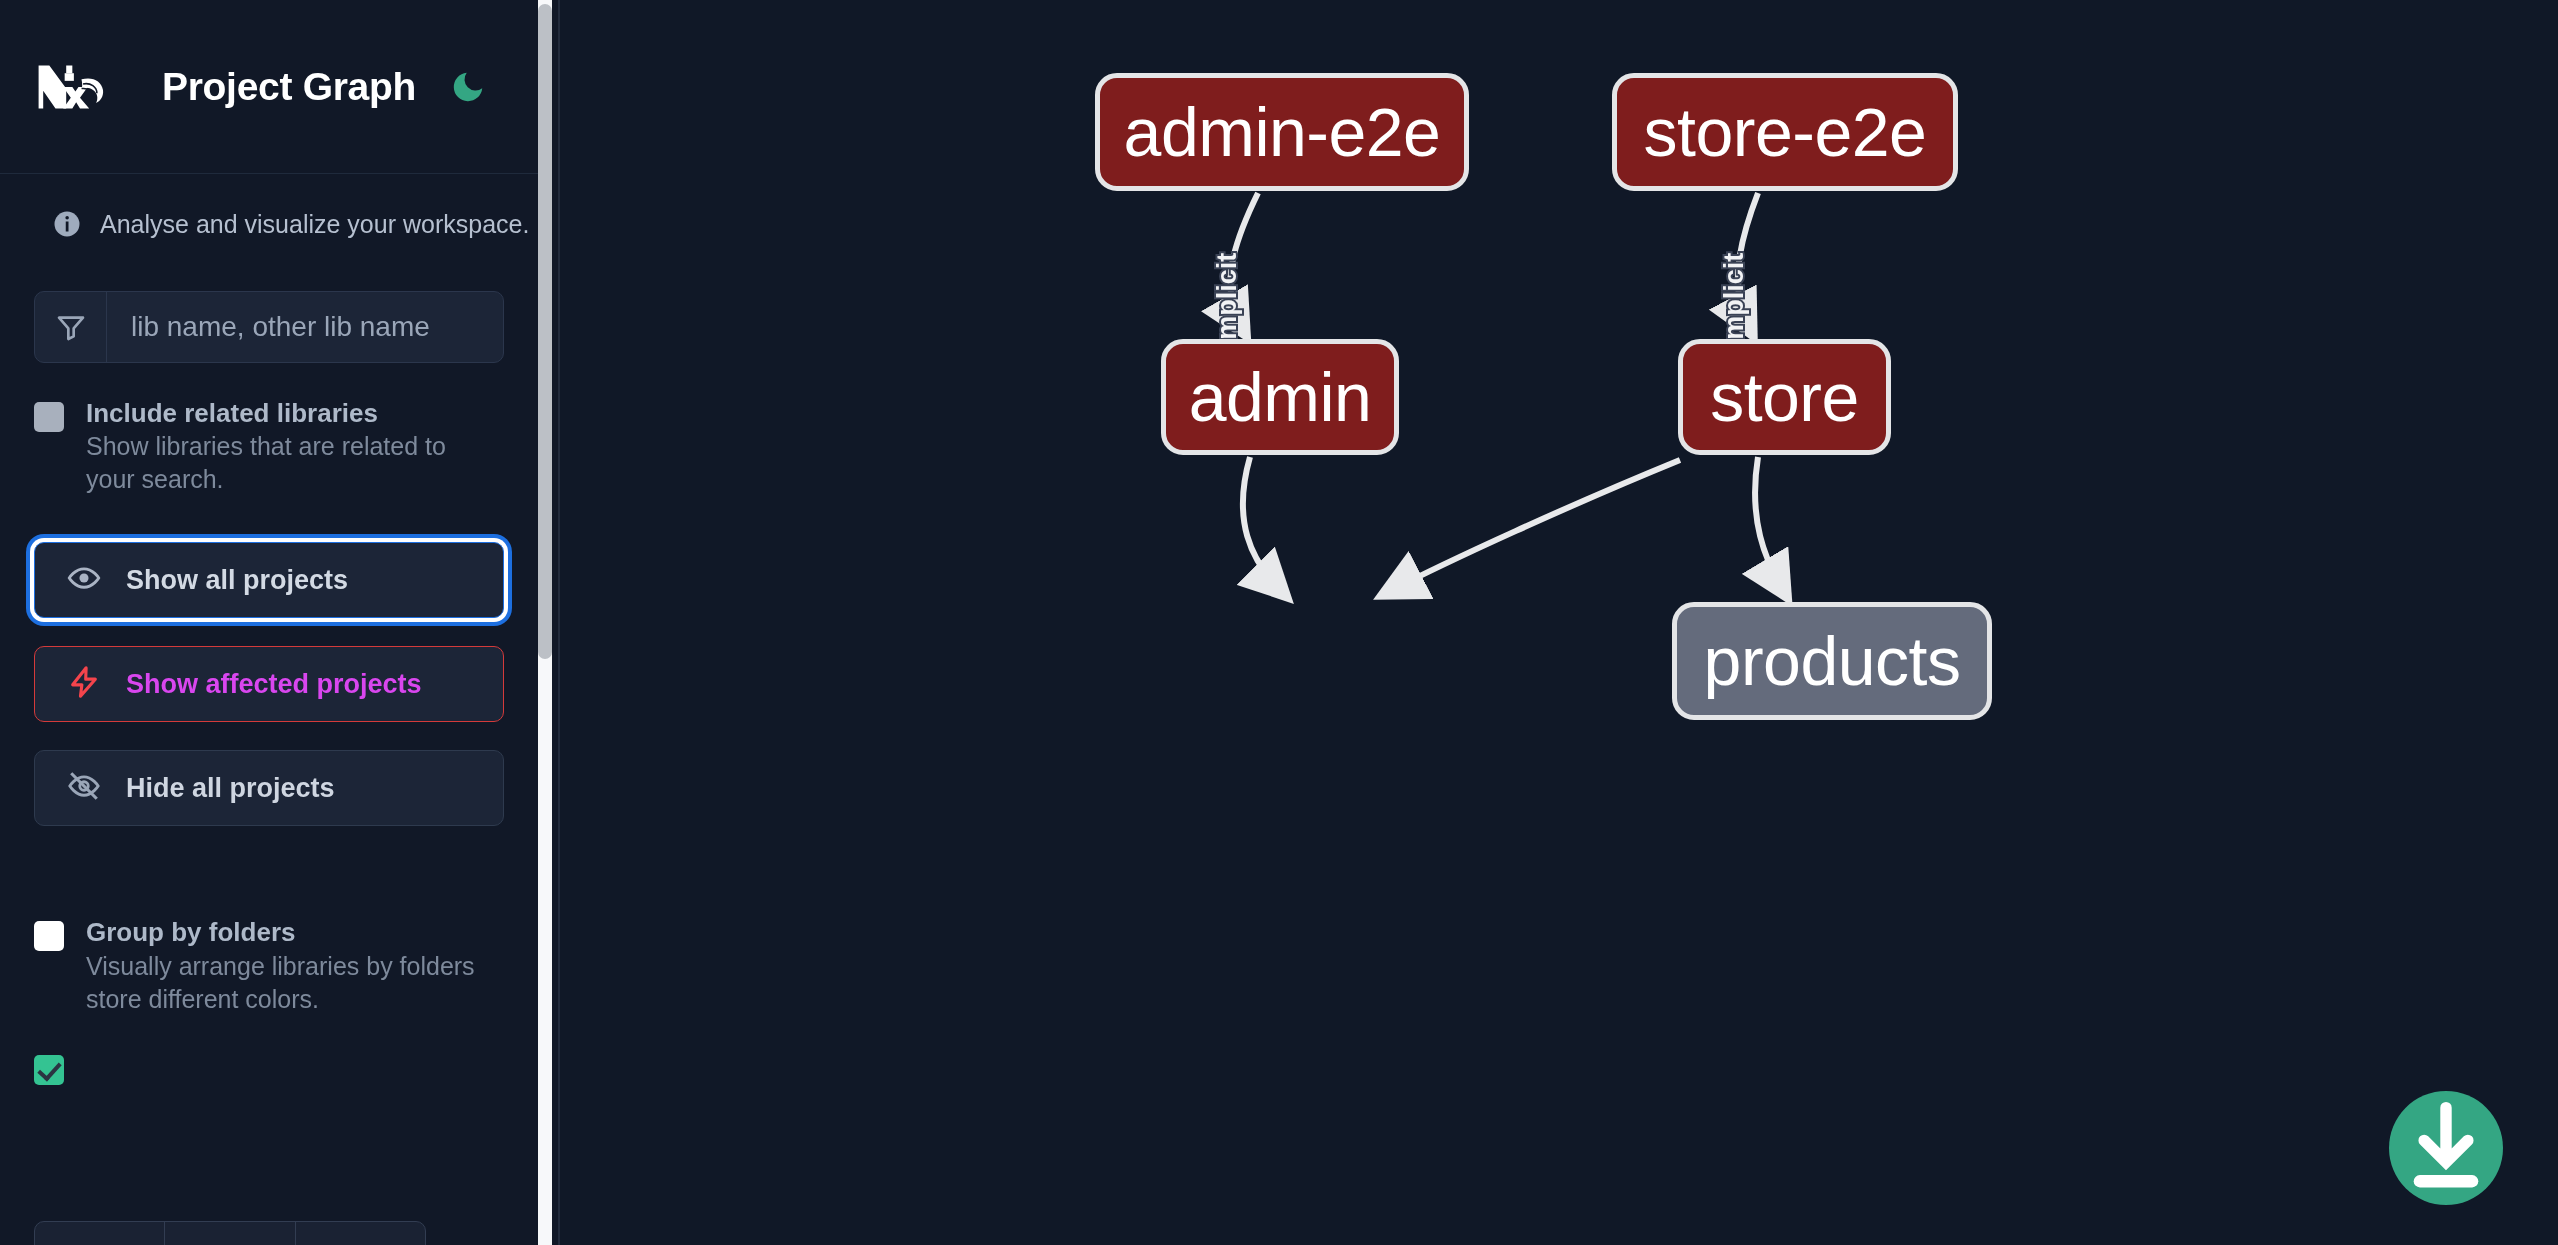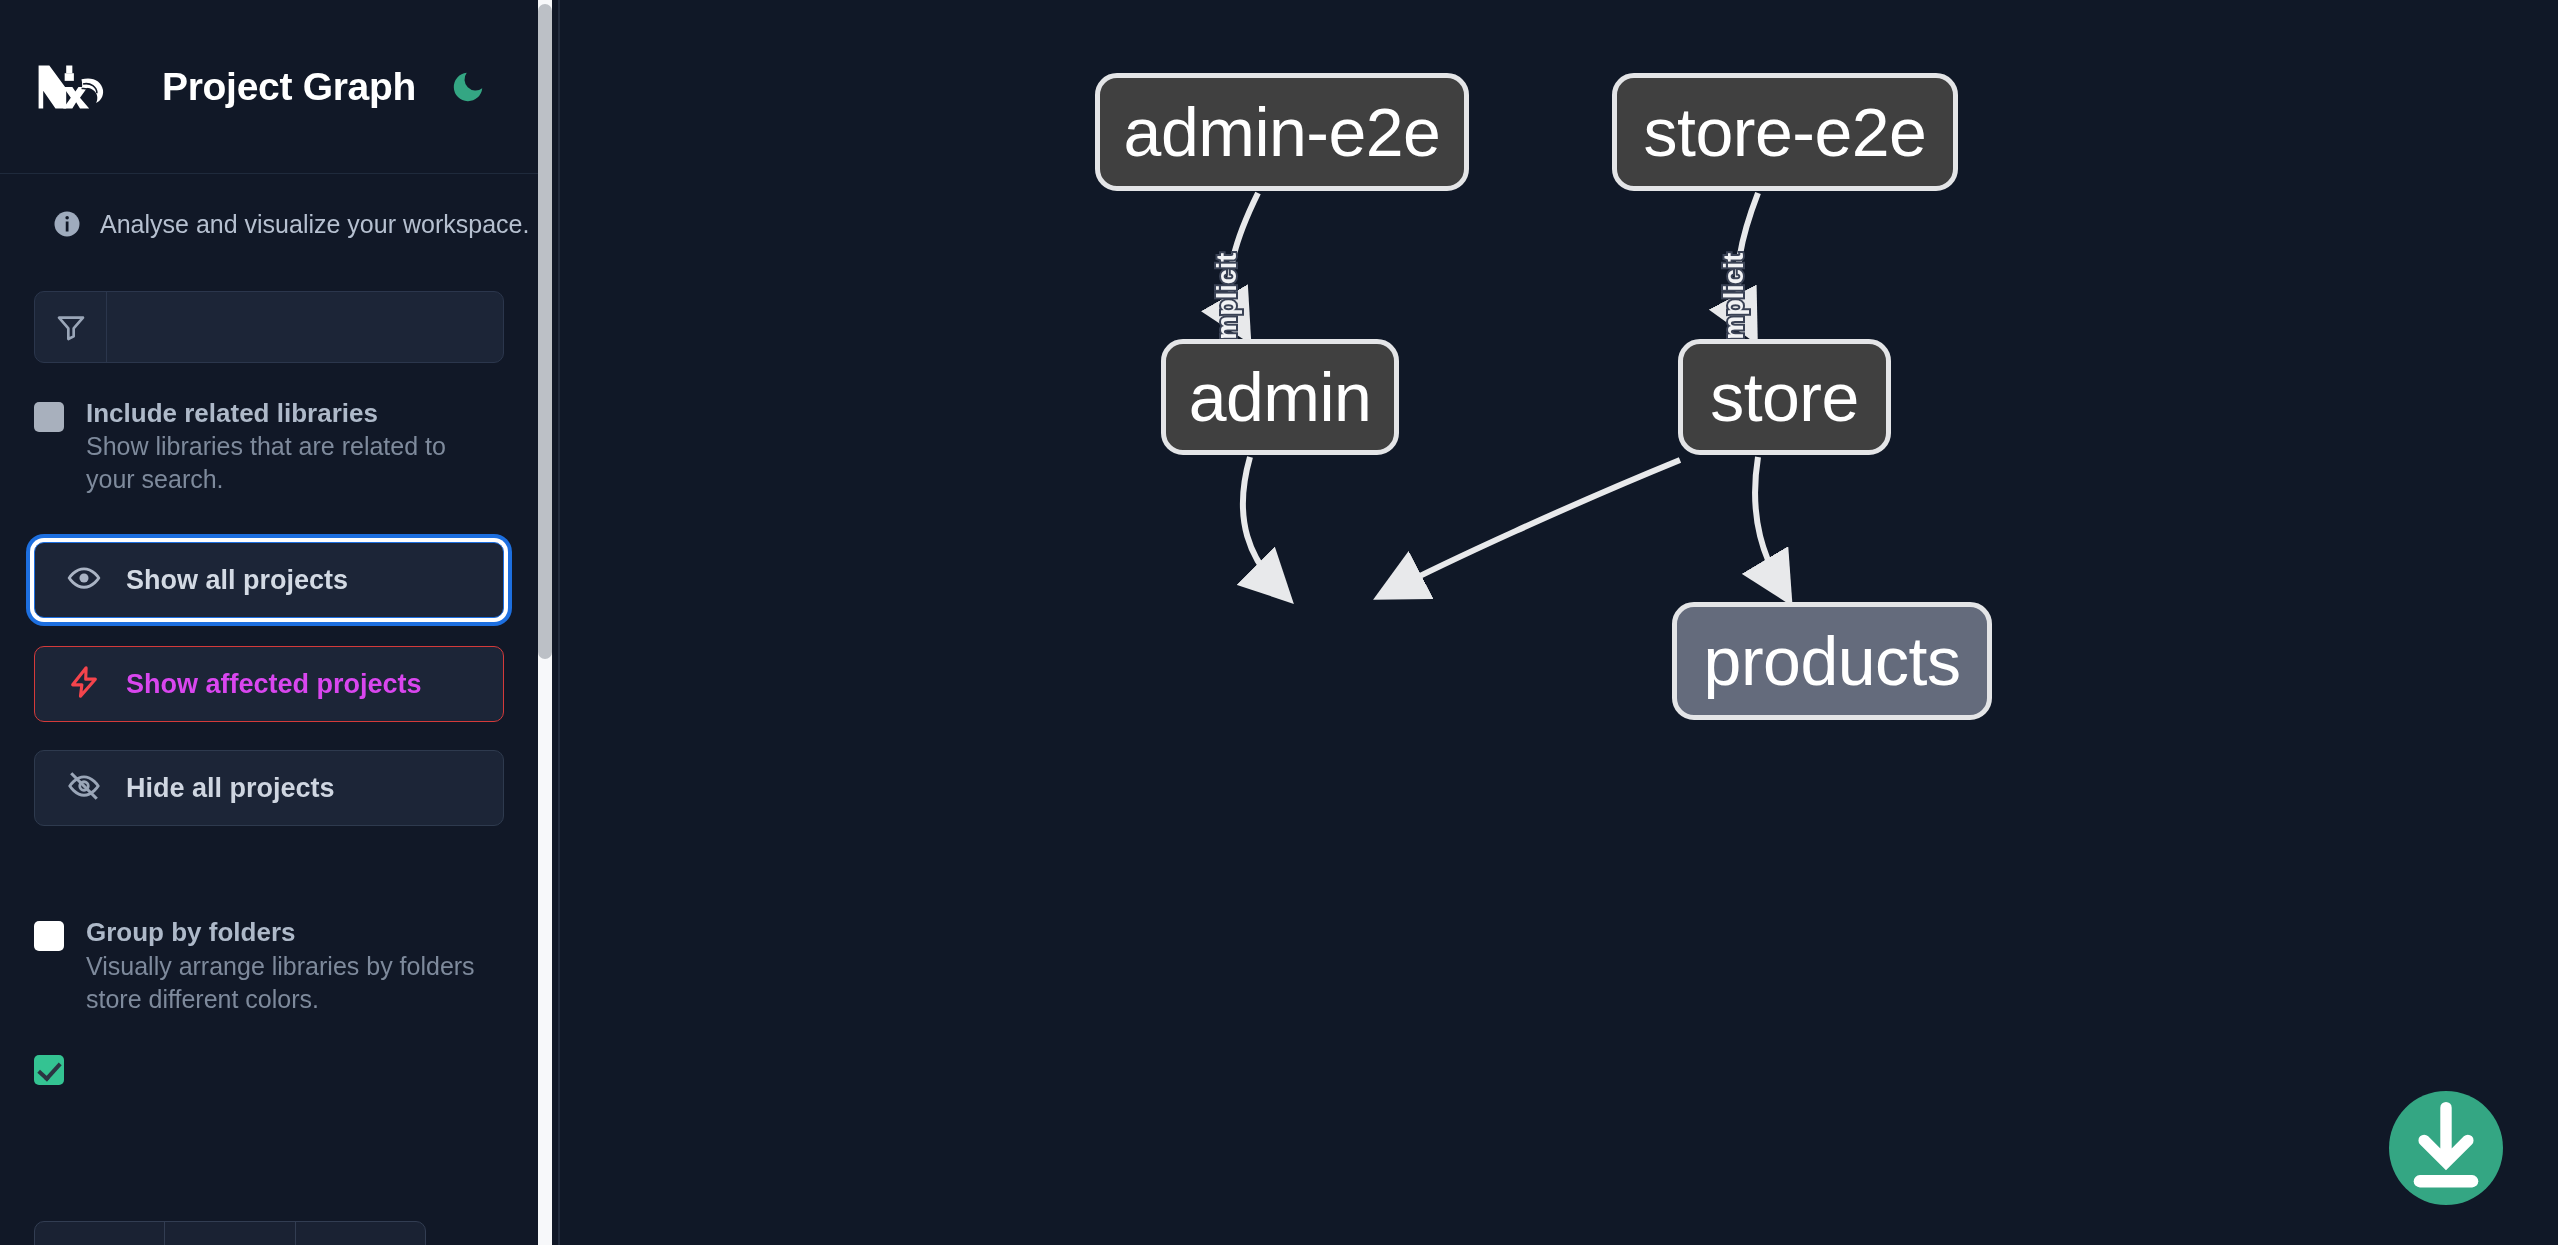--- a/index.html
+++ b/index.html
@@ -161,21 +161,21 @@
     display: flex; align-items: center; justify-content: center;
     border-radius: 22px;
     border: 5px solid #e4e5e7;
     color: #ffffff;
     font-size: 68px;
     font-weight: 400;
     letter-spacing: -0.5px;
     cursor: pointer;
     user-select: none;
   }
-  .node.pink { background: #404040; }
+  .node.pink { background: #7f1d1d; }
   .node.grey { background: #646b7c; }
 
   .fab {
     position: absolute; right: 55px; bottom: 40px;
     width: 114px; height: 114px; border-radius: 50%;
     background: #34a683;
     display: flex; align-items: center; justify-content: center;
     cursor: pointer;
     border: none;
   }
@@ -217,20 +217,21 @@
         </span>
         <span>Analyse and visualize your workspace.</span>
       </div>
 
       <div class="filter-wrap">
         <span class="filter-icon-box">
           <svg viewBox="0 0 24 24" width="32" height="32">
             <path fill="none" stroke="#9aa6b8" stroke-width="2" stroke-linejoin="round" d="M3 5h18l-7 8v6l-4 2v-8z"></path>
           </svg>
         </span>
+        <input class="filter-input" type="text" placeholder="lib name, other lib name" style="">
       </div>
 
       <div class="check-row">
         <span class="cbox disabled"></span>
         <span class="check-text">
           <span class="check-label">Include related libraries</span><br>
           <span class="check-desc">Show libraries that are related to your search.</span>
         </span>
       </div>
 

